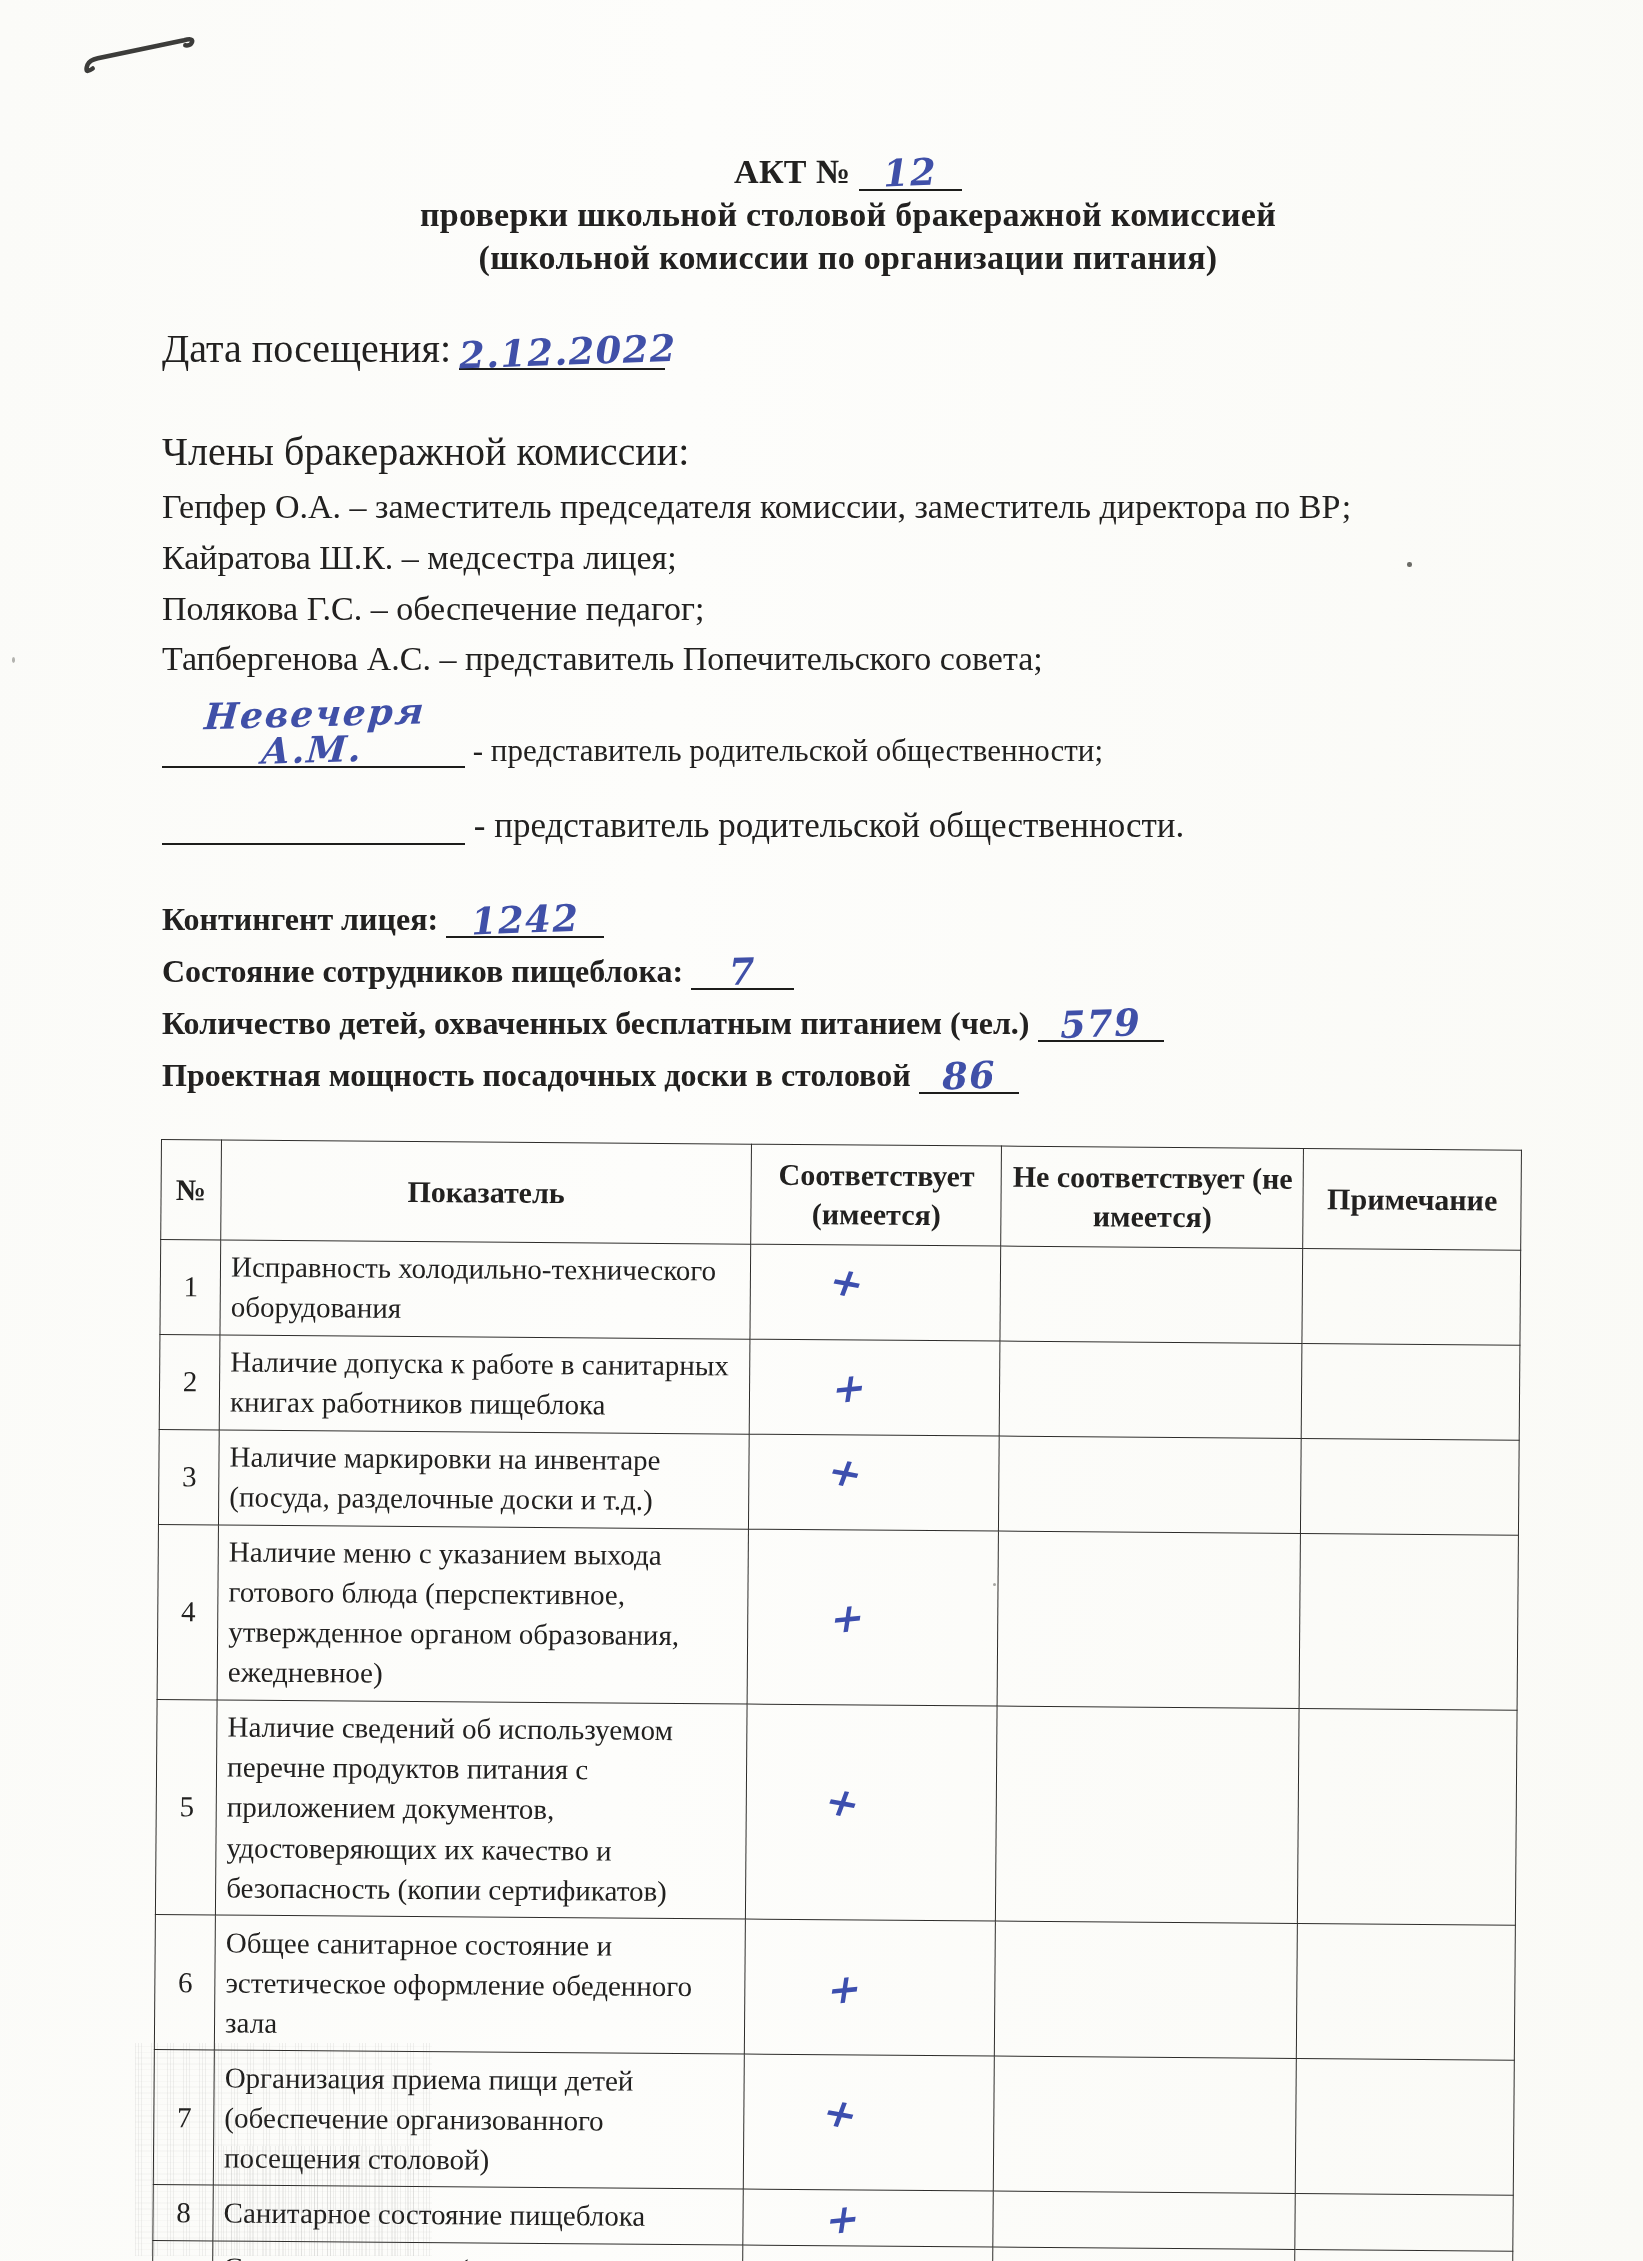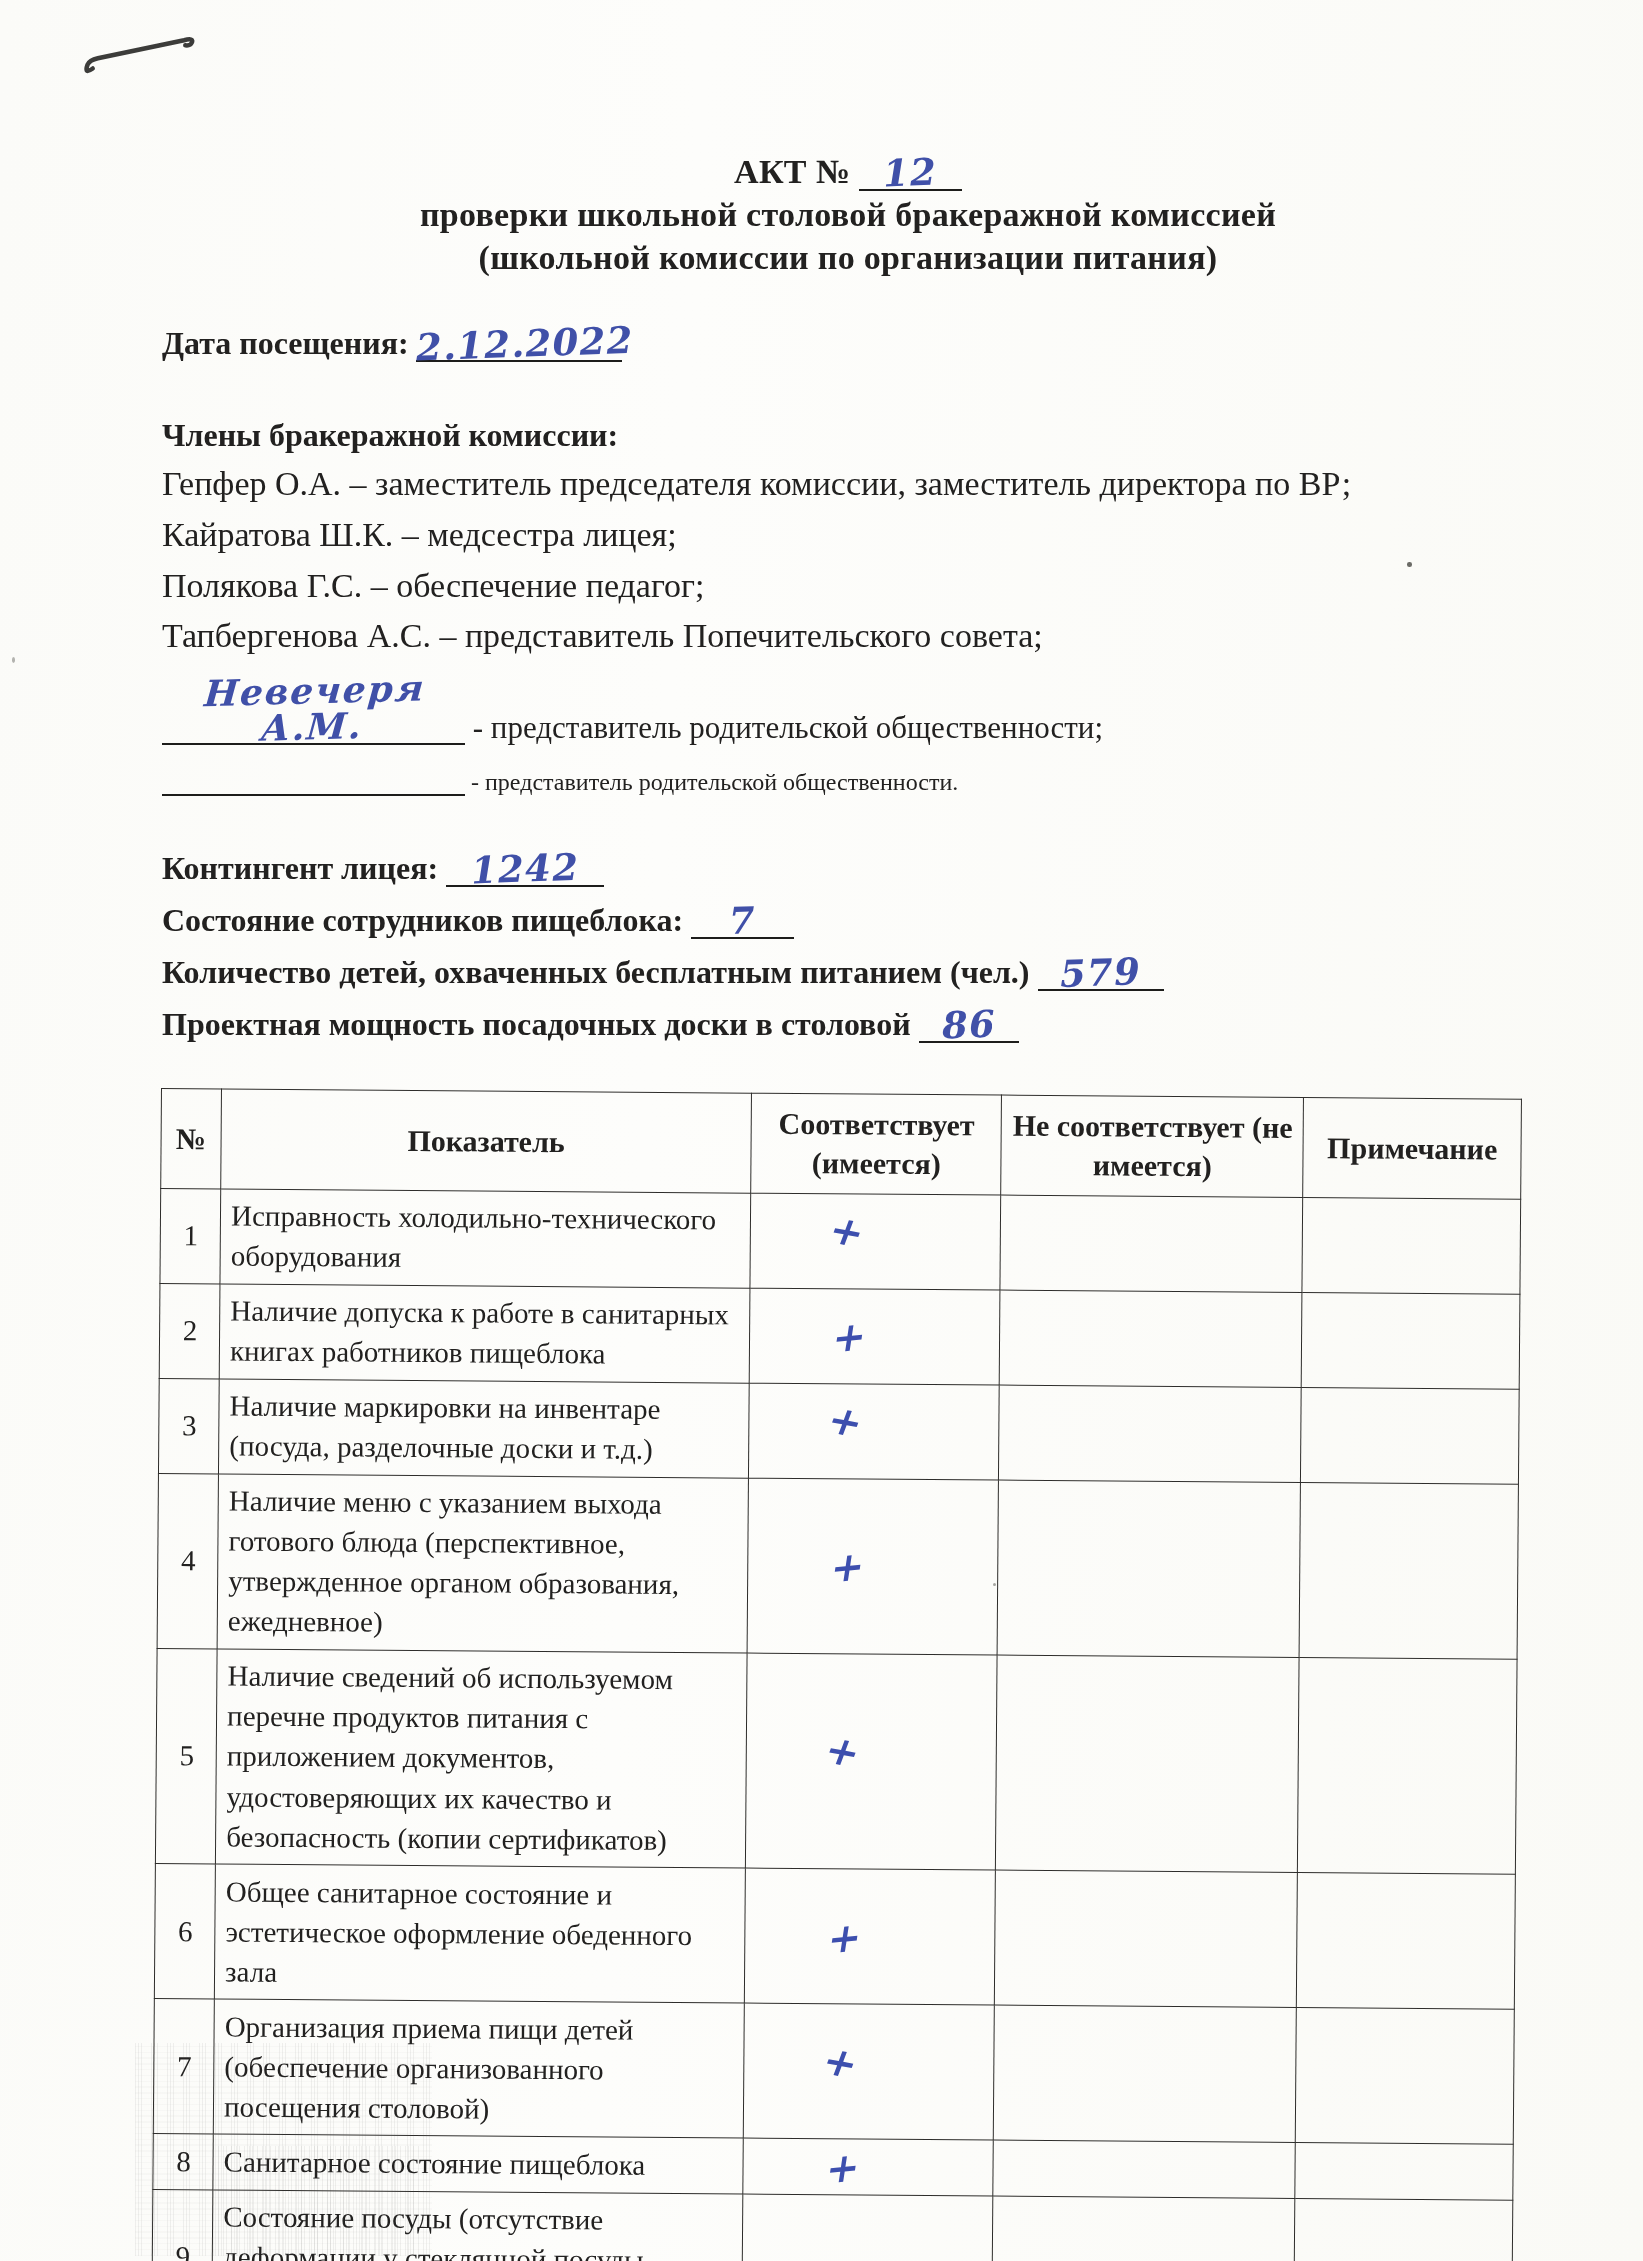--- a/index.html
+++ b/index.html
@@ -46,28 +46,28 @@
   .hw-num{font-size:37px;}
   .w-aktnum{width:103px;}
   .w-date{width:206px;}
   .w-sig{width:303px;}
   .w-k1{width:158px;}
   .w-k2{width:103px;}
   .w-k3{width:126px;}
   .w-k4{width:100px;}
 
   .line{font-size:31px;line-height:1.5;}
-  .label-bold{font-weight:bold;font-size:32px;}
+  .label-bold{font-weight:normal;font-size:40px;}
 
   .date-row{margin-top:40px;}
   .members-heading{margin-top:43px;}
   .member-line{font-size:34px;line-height:1.49;}
   .sig-row{margin-top:9px;font-size:31px;line-height:1.35;}
   .sig-name{font-size:36px;letter-spacing:1.9px;transform:rotate(-1.5deg) translateY(1.3px) skewX(-6deg);}
-  .sig-row2{margin-top:17px;font-size:24px;line-height:1.35;}
+  .sig-row2{margin-top:30px;font-size:35px;line-height:1.35;}
 
   .stats{margin-top:45px;}
   .stat-line{font-weight:bold;font-size:32px;line-height:1.62;}
 
   table.akt{
     border-collapse:collapse;
     margin:37px 0 0 -1.3px;
     width:1361px;
     transform:rotate(.45deg);
     transform-origin:0 0;

